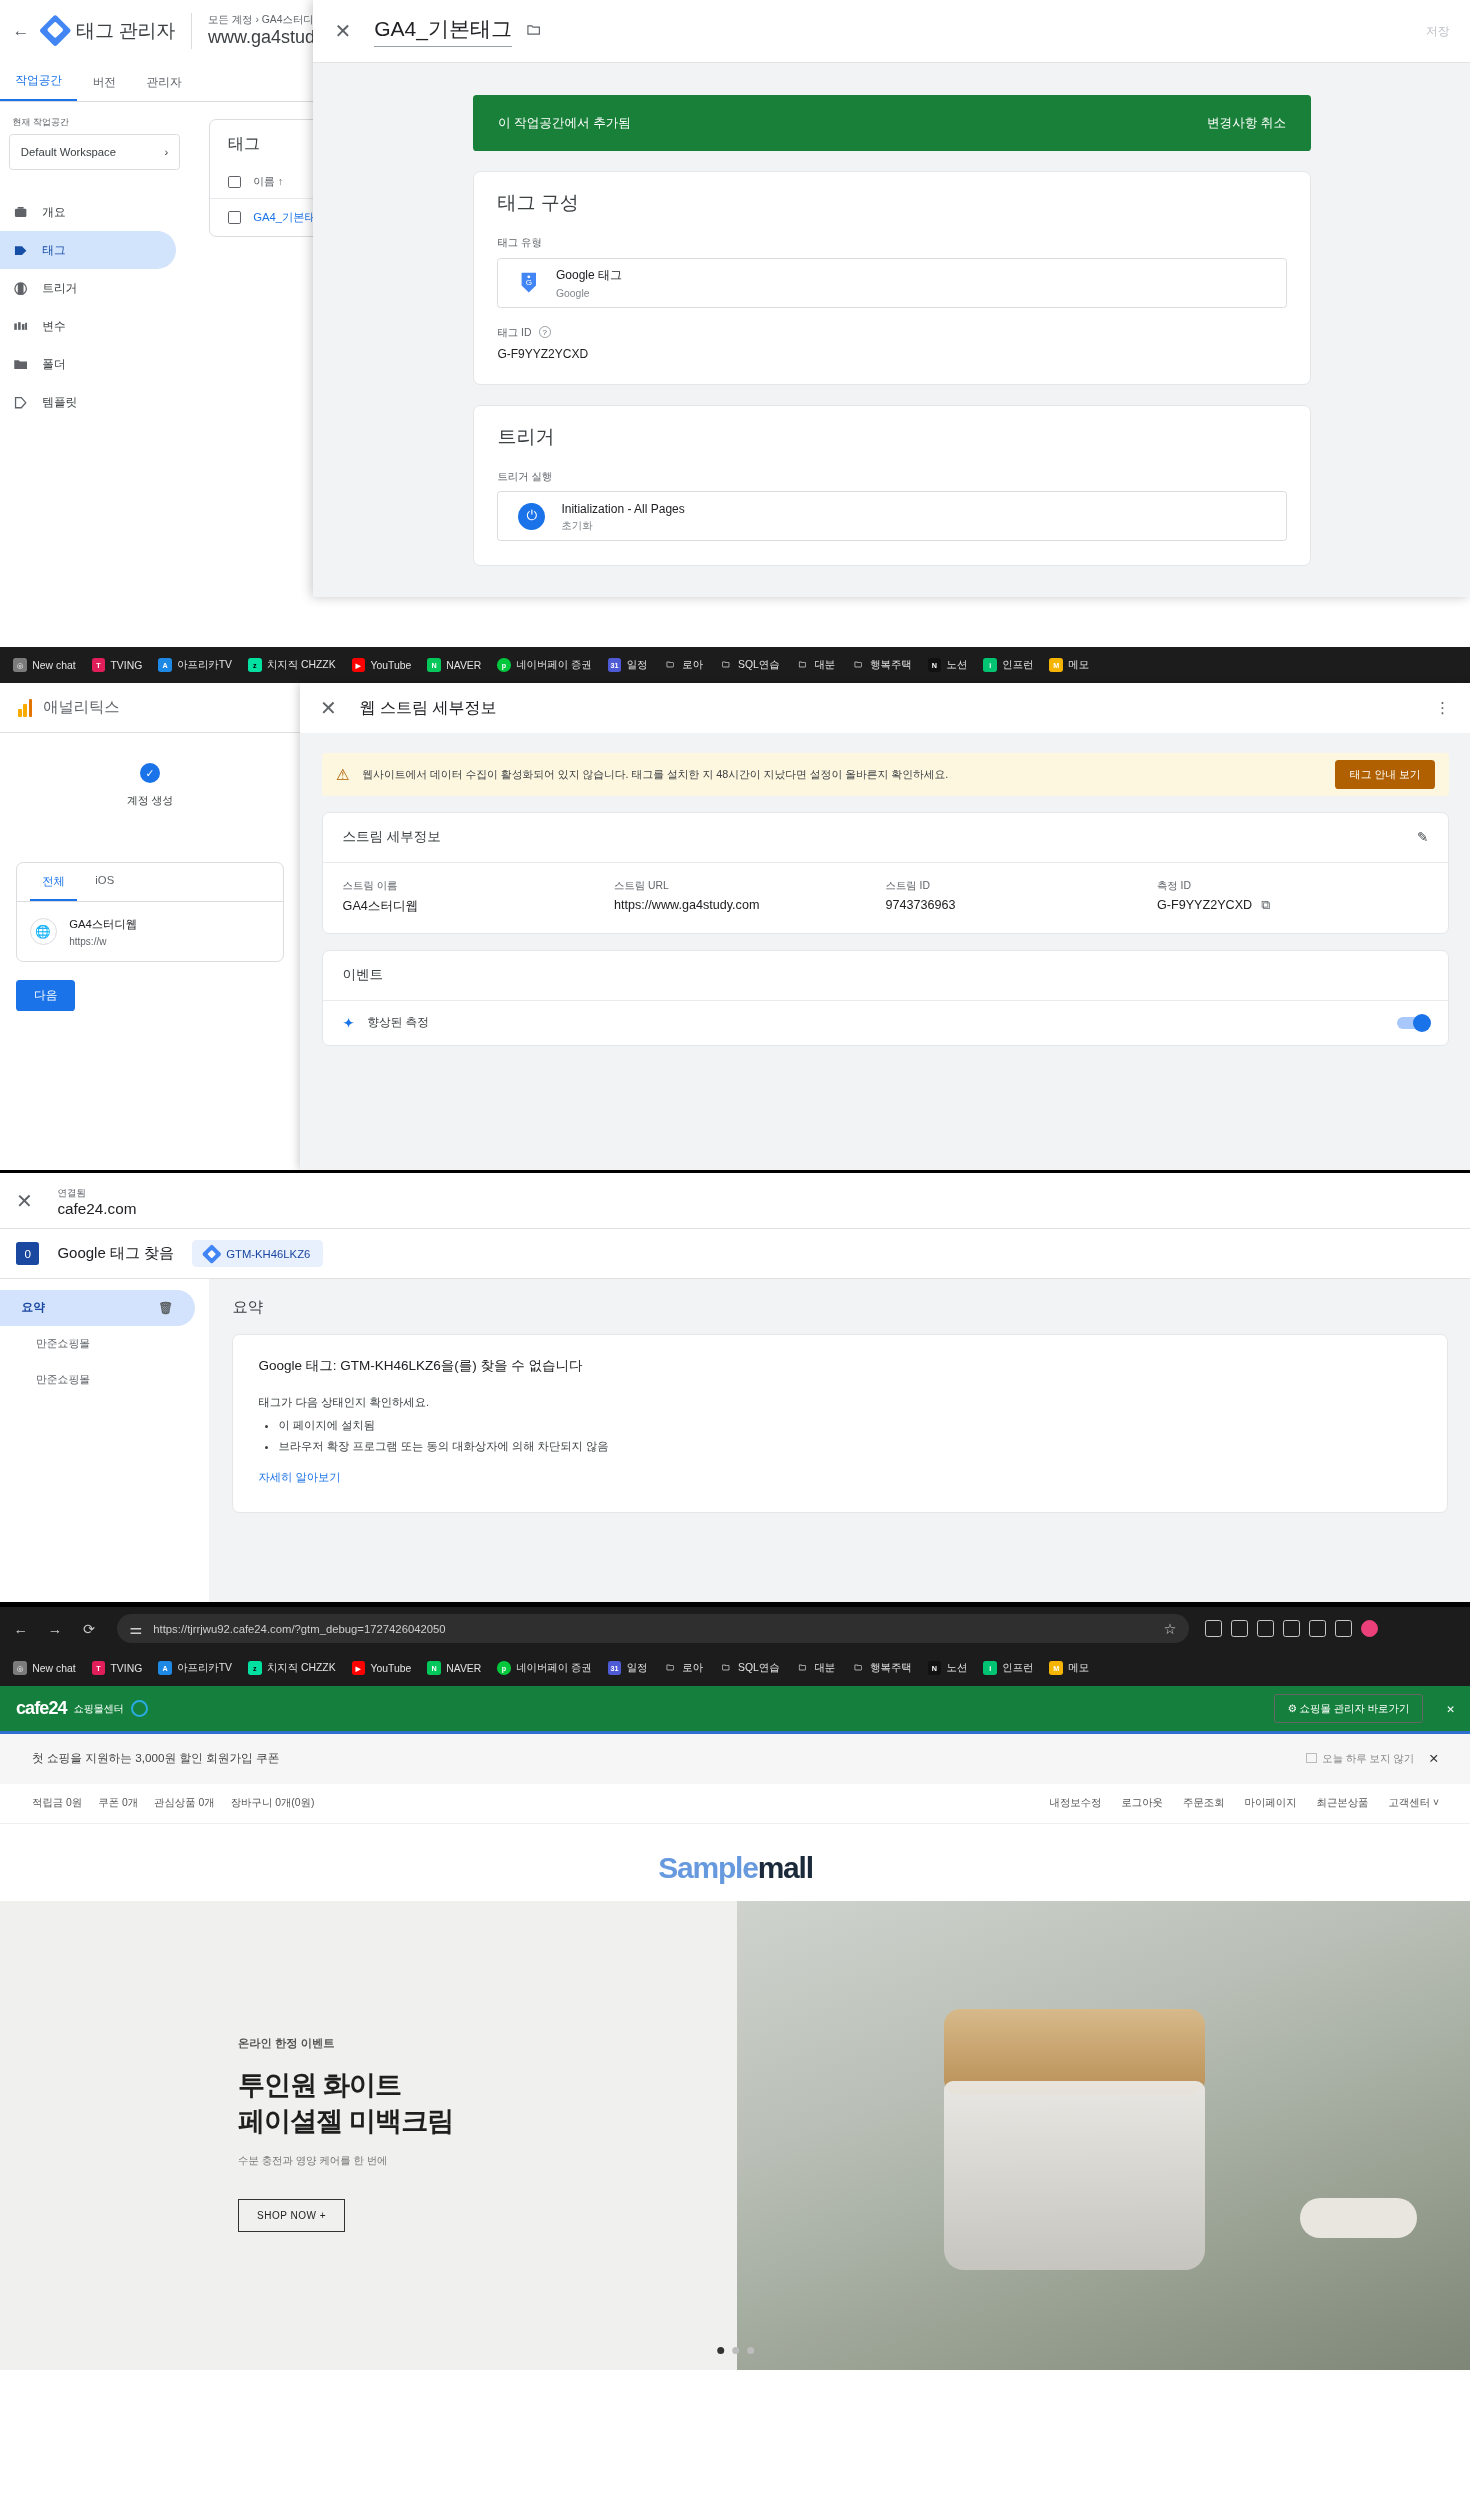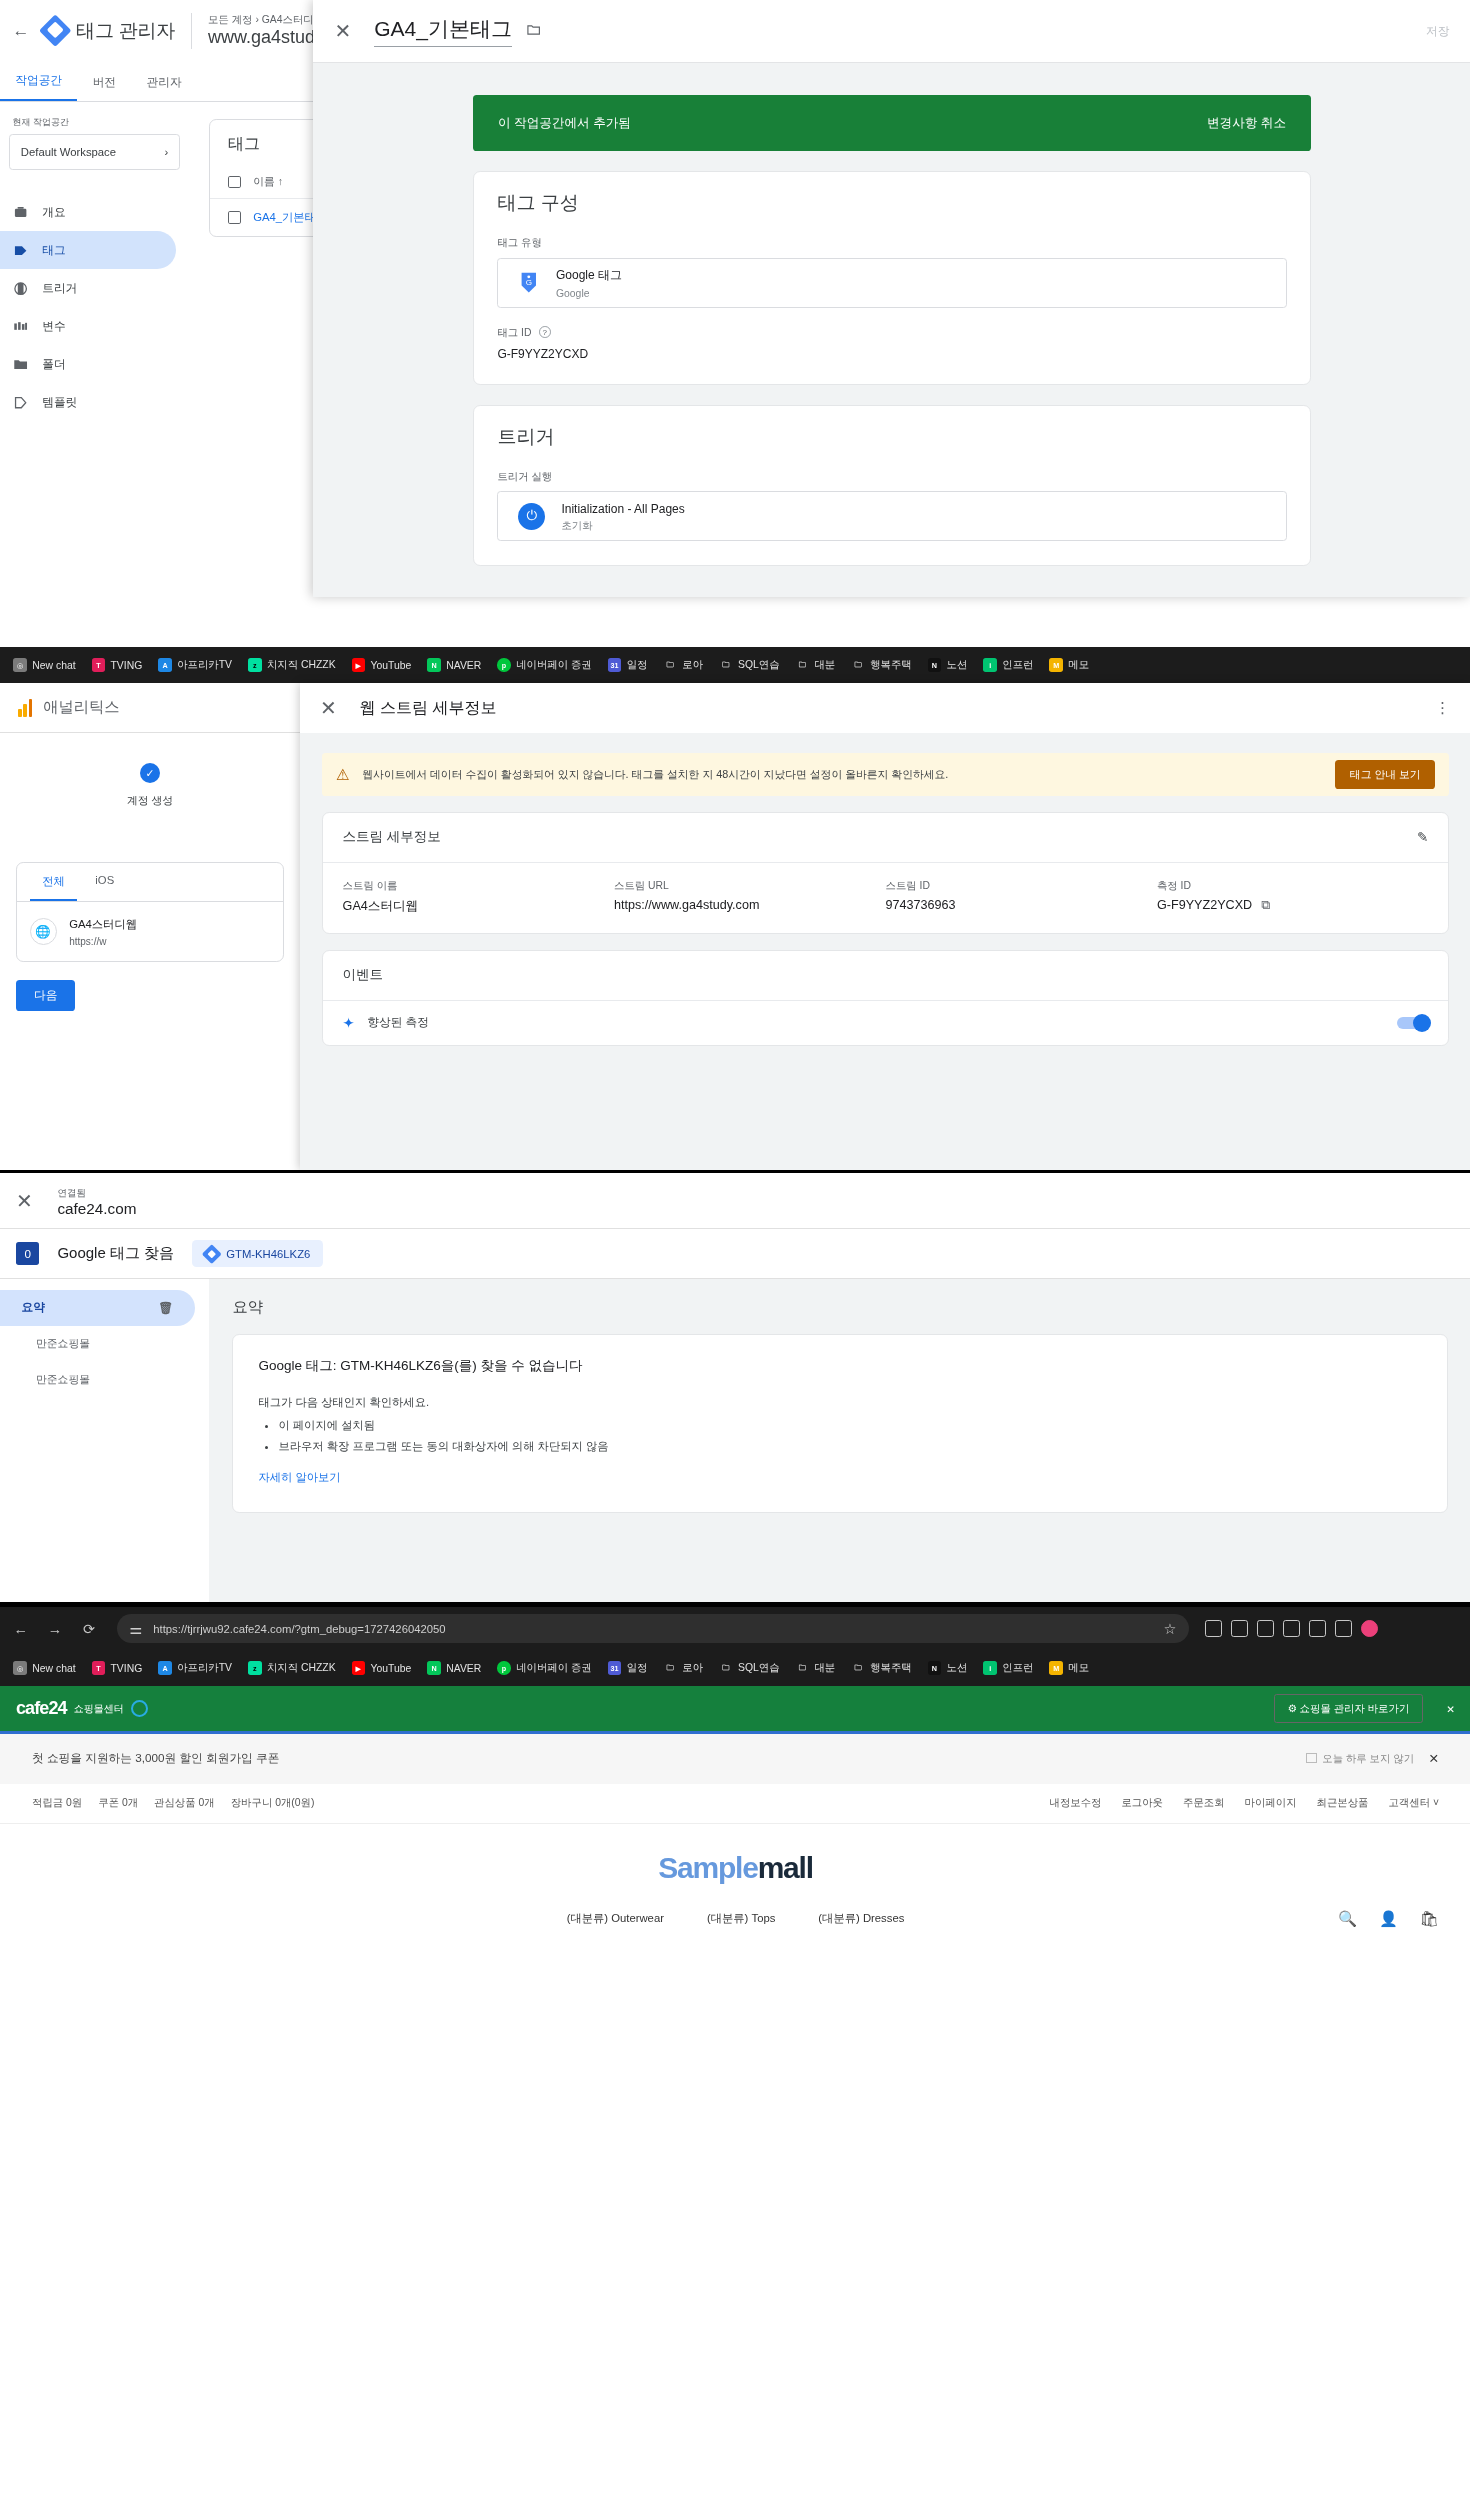--- a/index.html
+++ b/index.html
@@ -637,27 +637,36 @@
       <span>마이페이지</span>
       <span>최근본상품</span>
       <span>고객센터 ˅</span>
     </span>
   </div>
 
   <div class="brand">
     <span class="b1">Sample</span><span class="b2">mall</span>
   </div>
 
-  <div class="gnb">
-    <span>(대분류) Outerwear</span>
-    <span>(대분류) Tops</span>
-    <span>(대분류) Dresses</span>
-    <span class="icons">
-      <span>🔍</span>
-      <span>👤</span>
-      <span>🛍</span>
-    </span>
-  </div>
-
+
+  <div class="hero">
+    <div class="hero-img">
+      <div class="jar" style="left:207px;top:108px;width:261px;height:86px;background:linear-gradient(#d7b98a,#b98f55);border-radius:16px;"></div>
+      <div class="jar" style="left:207px;top:180px;width:261px;height:189px;background:linear-gradient(#eceae6,#c9c7c2);border-radius:9px 9px 20px 20px;opacity:.93;"></div>
+      <div class="jar" style="left:563px;top:297px;width:117px;height:40px;background:#e9e6df;border-radius:20px;"></div>
+    </div>
+    <div class="hero-txt">
+      <div class="e">온라인 한정 이벤트</div>
+      <div class="h">투인원 화이트</div>
+      <div class="h">페이셜젤 미백크림</div>
+      <div class="d">수분 충전과 영양 케어를 한 번에</div>
+      <div class="shopnow">SHOP NOW +</div>
+    </div>
+    <div class="dots">
+      <span class="dot act"></span>
+      <span class="dot"></span>
+      <span class="dot"></span>
+    </div>
+  </div>
 </div>
 
 </div>
 
 
 </body></html>

